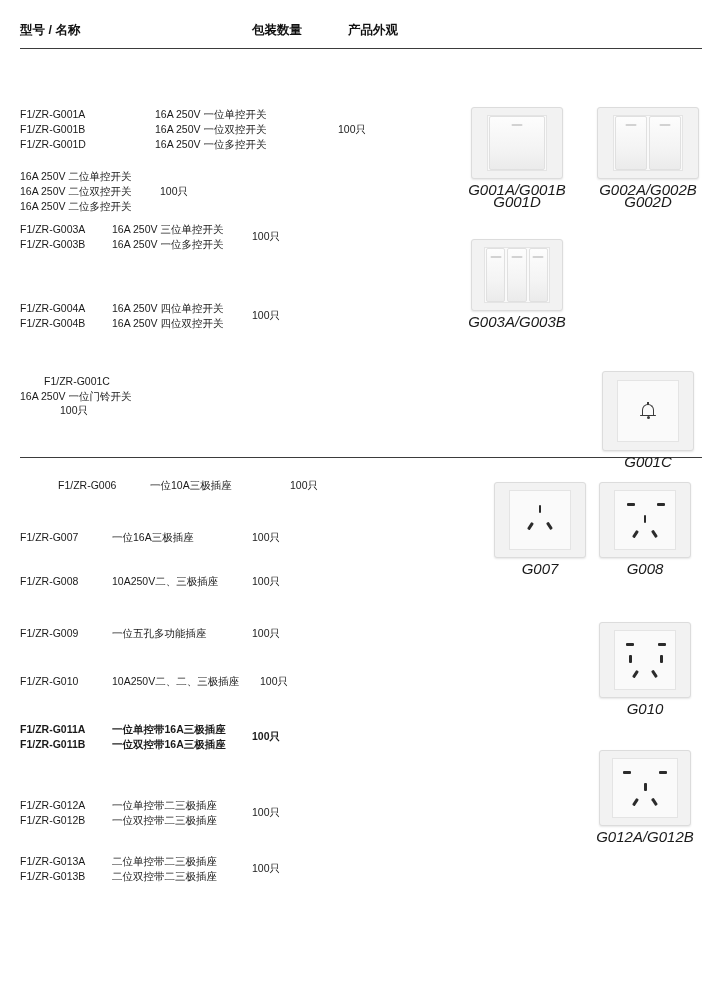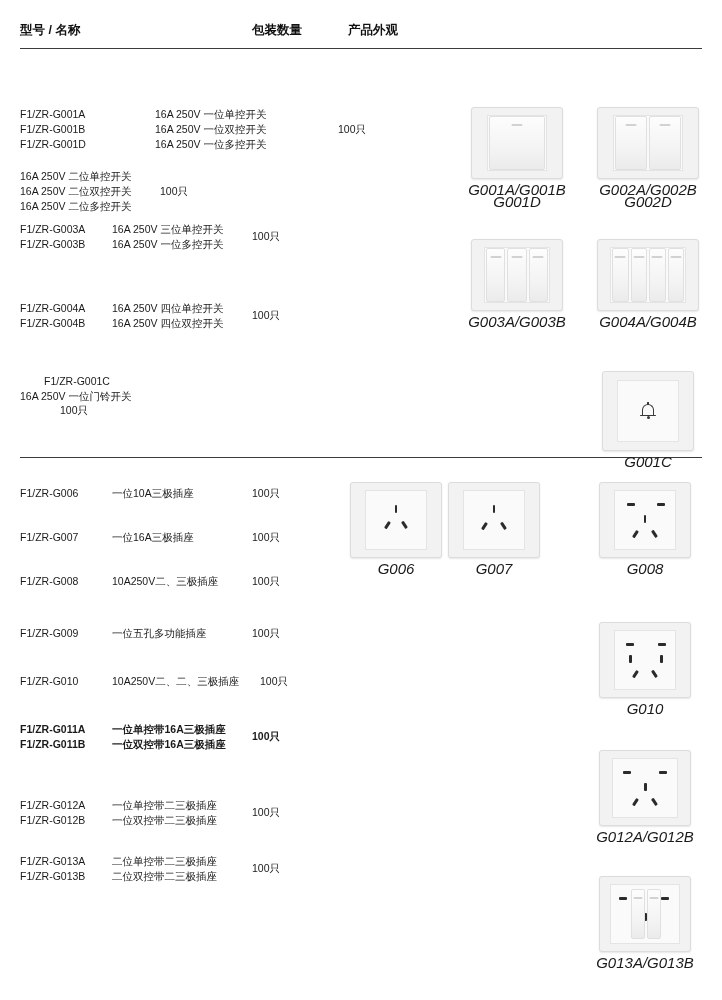--- a/index.html
+++ b/index.html
@@ -293,33 +293,20 @@
           <div class="keys">
             <div class="key"></div>
             <div class="key"></div>
             <div class="key"></div>
           </div>
         </div>
       </div>
       <div class="caption">G003A/G003B</div>
     </div>
 
-    <div class="prod" style="left:573px; top:190px; width:110px;">
-      <div class="plate" style="width:102px;height:72px;">
-        <div class="plate-inner" style="width:76px;height:56px;">
-          <div class="keys">
-            <div class="key"></div>
-            <div class="key"></div>
-            <div class="key"></div>
-            <div class="key"></div>
-          </div>
-        </div>
-      </div>
-      <div class="caption">G004A/G004B</div>
-    </div>
 
     <div class="prod" style="left:573px; top:322px; width:110px;">
       <div class="plate" style="width:92px;height:80px;">
         <div class="plate-inner" style="width:62px;height:62px;display:flex;align-items:center;justify-content:center;">
           <div class="bell">
             <div class="stem"></div>
               <div class="dome"></div>
               <div class="base"></div>
               <div class="clap"></div>
           </div>
@@ -328,21 +315,21 @@
       <div class="caption">G001C</div>
     </div>
   </div>
 
   <div class="rule" style="margin-top:8px;"></div>
 
   <div class="section" style="height:520px;">
 
     <div class="spec-list">
 
-      <div class="spec-group" style="top:28px;">
+      <div class="spec-group" style="top:20px;margin-left:38px;">
         <div class="spec-codes">
           <div>F1/ZR-G006</div>
         </div>
         <div class="spec-descs">
           <div>一位10A三极插座</div>
         </div>
         <div class="spec-qty">100只</div>
       </div>
 
       <div class="spec-group" style="top:72px;">
@@ -415,34 +402,22 @@
           <div>F1/ZR-G013B</div>
         </div>
         <div class="spec-descs">
           <div>二位单控带二三极插座</div>
           <div>二位双控带二三极插座</div>
         </div>
         <div class="spec-qty">100只</div>
       </div>
     </div>
 
-    <div class="prod" style="left:326px; top:24px; width:100px;">
-      <div class="plate" style="width:92px;height:76px;">
-        <div class="plate-inner" style="width:62px;height:60px;">
-          <div class="socket-face">
-            <div class="hole v" style="left:28.7px; top:14px;"></div>
-            <div class="hole dl" style="left:20px; top:30px;"></div>
-            <div class="hole dr" style="left:37px; top:30px;"></div>
-          </div>
-        </div>
-      </div>
-      <div class="caption">G006</div>
-    </div>
-
-    <div class="prod" style="left:424px; top:24px; width:100px;">
+
+    <div class="prod" style="left:470px; top:24px; width:100px;">
       <div class="plate" style="width:92px;height:76px;">
         <div class="plate-inner" style="width:62px;height:60px;">
           <div class="socket-face">
             <div class="hole v" style="left:28.7px; top:14px;"></div>
             <div class="hole dl" style="left:19px; top:31px;"></div>
             <div class="hole dr" style="left:38px; top:31px;"></div>
           </div>
         </div>
       </div>
       <div class="caption">G007</div>
@@ -489,31 +464,15 @@
             <div class="hole h" style="left:46px; top:12px;"></div>
             <div class="hole v" style="left:31px; top:24px;"></div>
             <div class="hole dl" style="left:21px; top:39px;"></div>
             <div class="hole dr" style="left:40px; top:39px;"></div>
           </div>
         </div>
       </div>
       <div class="caption">G012A/G012B</div>
     </div>
 
-    <div class="prod" style="left:570px; top:418px; width:110px;">
-      <div class="plate" style="width:92px;height:76px;">
-        <div class="plate-inner" style="width:70px;height:60px;">
-          <div class="socket-face">
-            <div class="hole h" style="left:8px; top:12px;"></div>
-            <div class="hole h" style="left:50px; top:12px;"></div>
-            <div class="hole v" style="left:33px; top:28px;"></div>
-            <div class="hole dl" style="left:23px; top:42px;"></div>
-            <div class="hole dr" style="left:42px; top:42px;"></div>
-          </div>
-          <div class="sw-key" style="left:20px; top:4px; width:14px; bottom:4px;"></div>
-          <div class="sw-key" style="left:36px; top:4px; width:14px; bottom:4px;"></div>
-        </div>
-      </div>
-      <div class="caption">G013A/G013B</div>
-    </div>
 
   </div>
 </div>
 
 </body></html>

